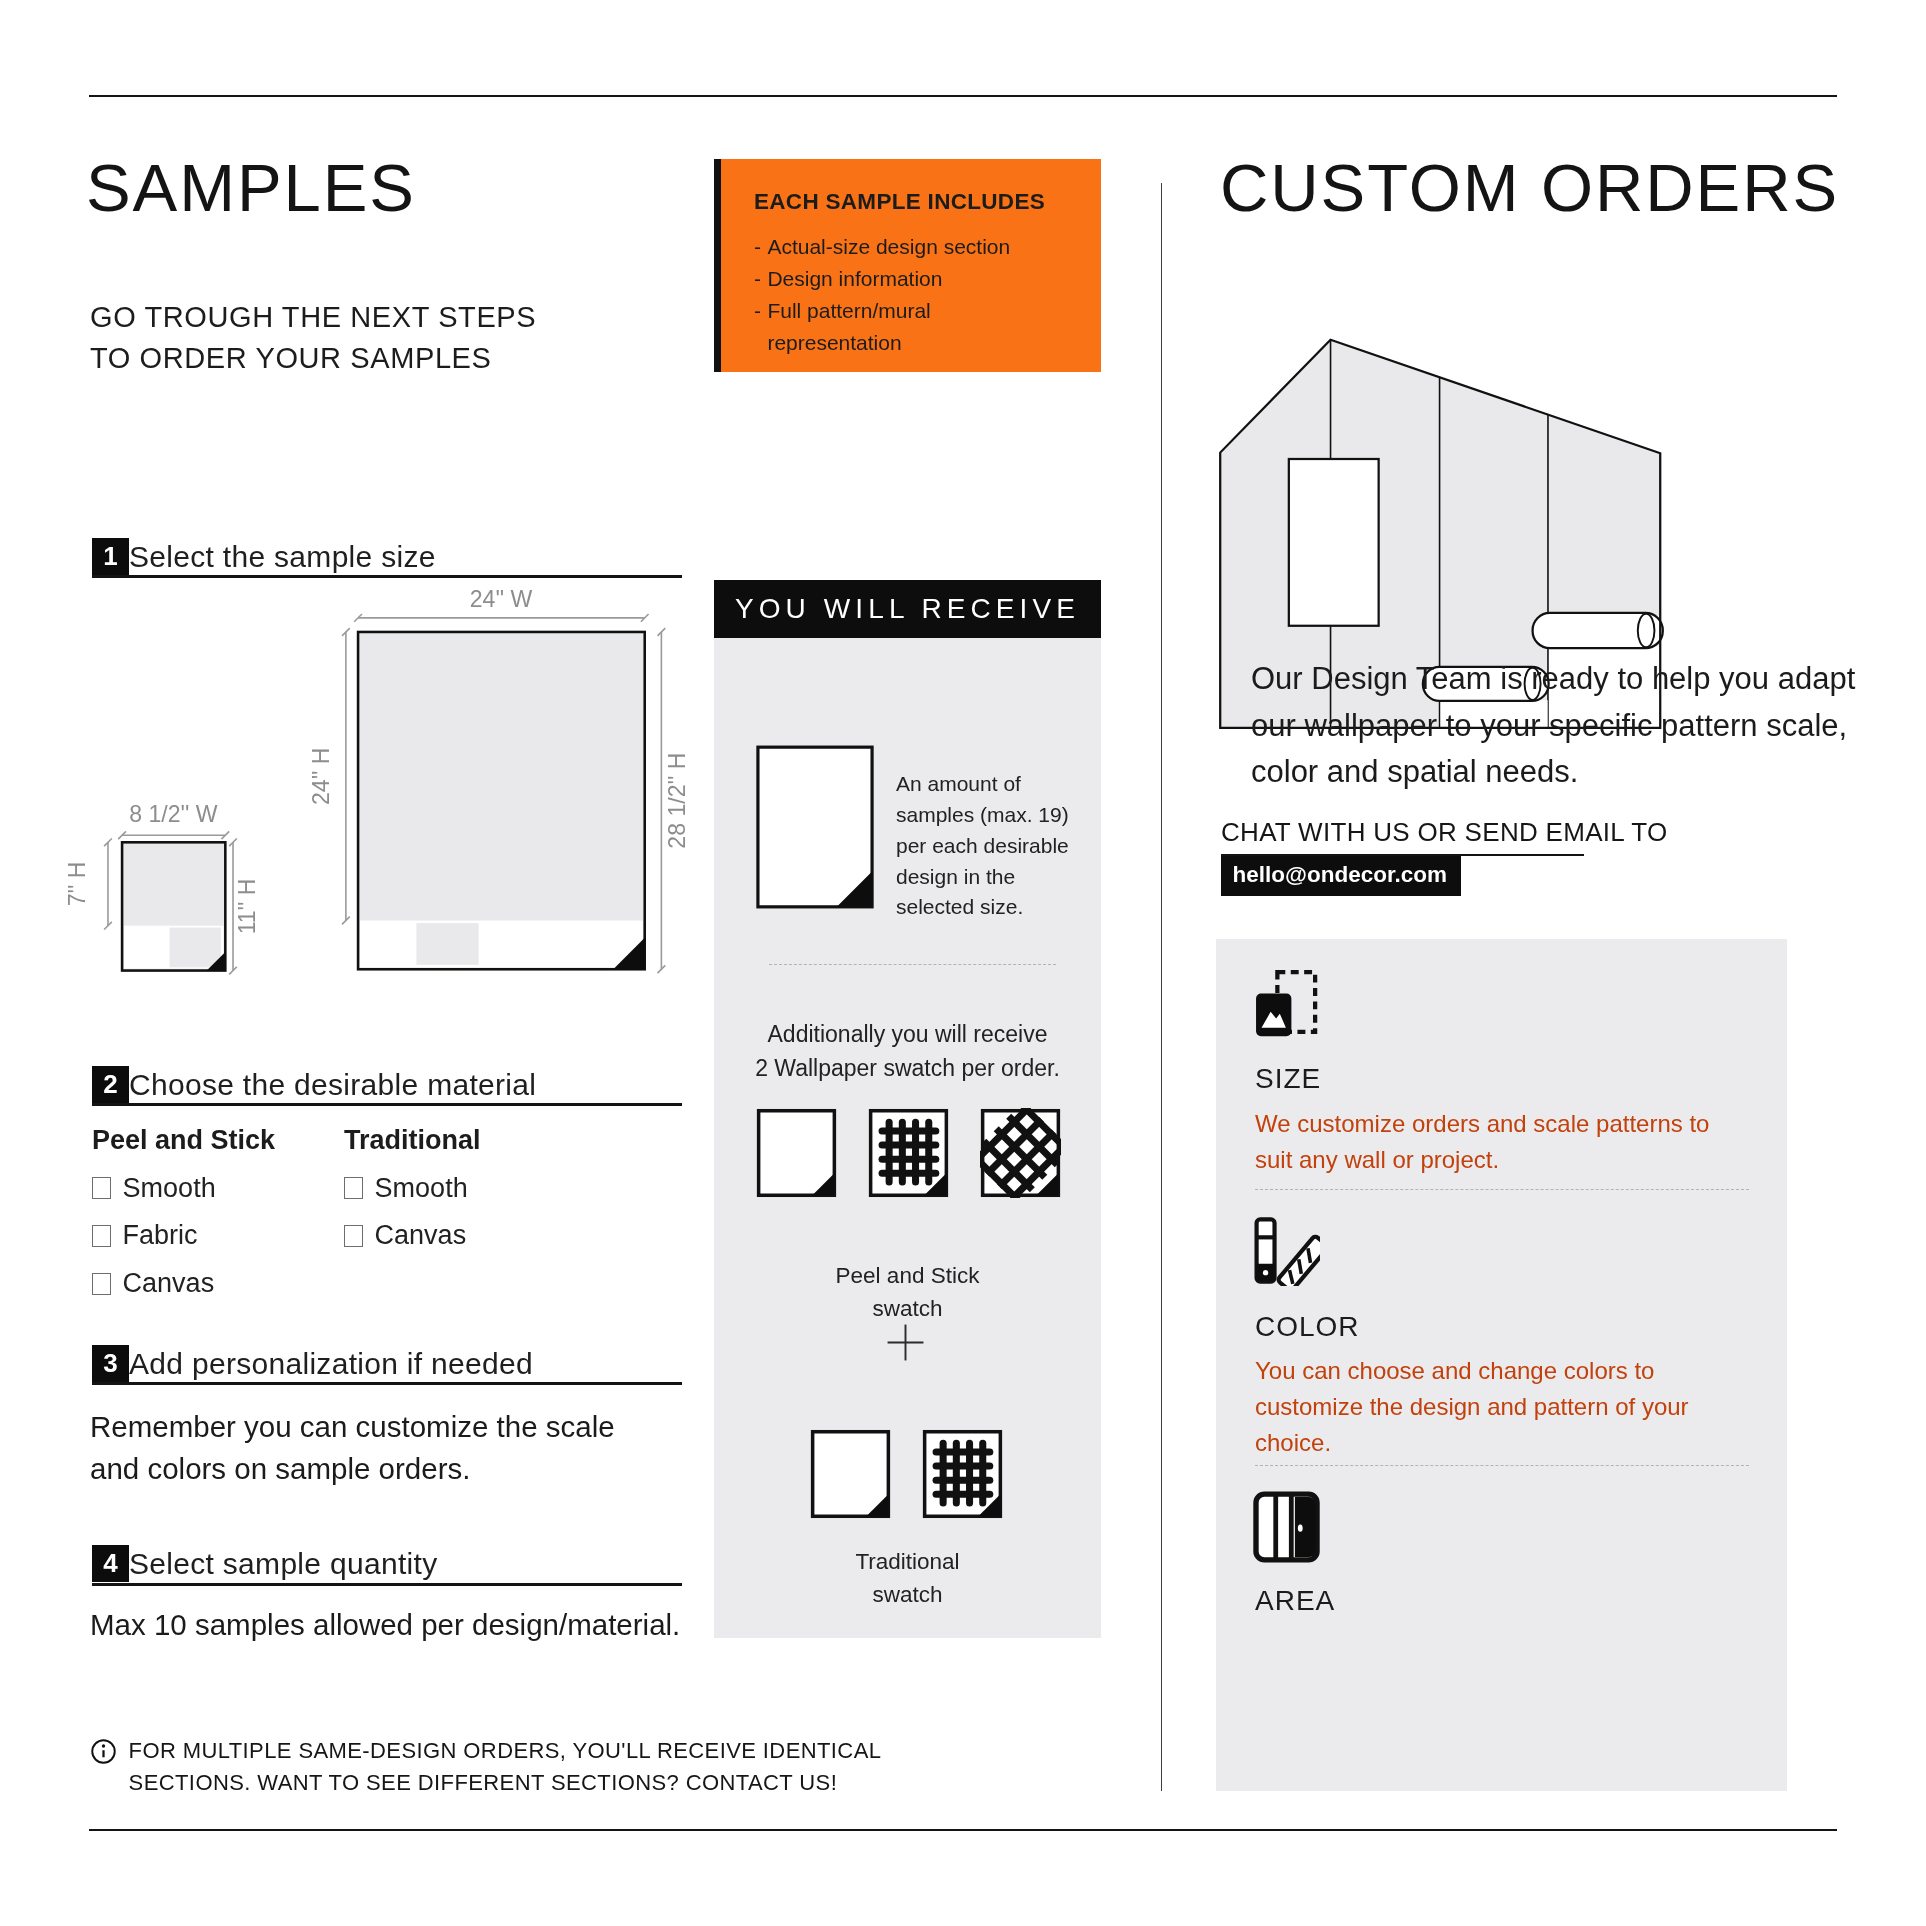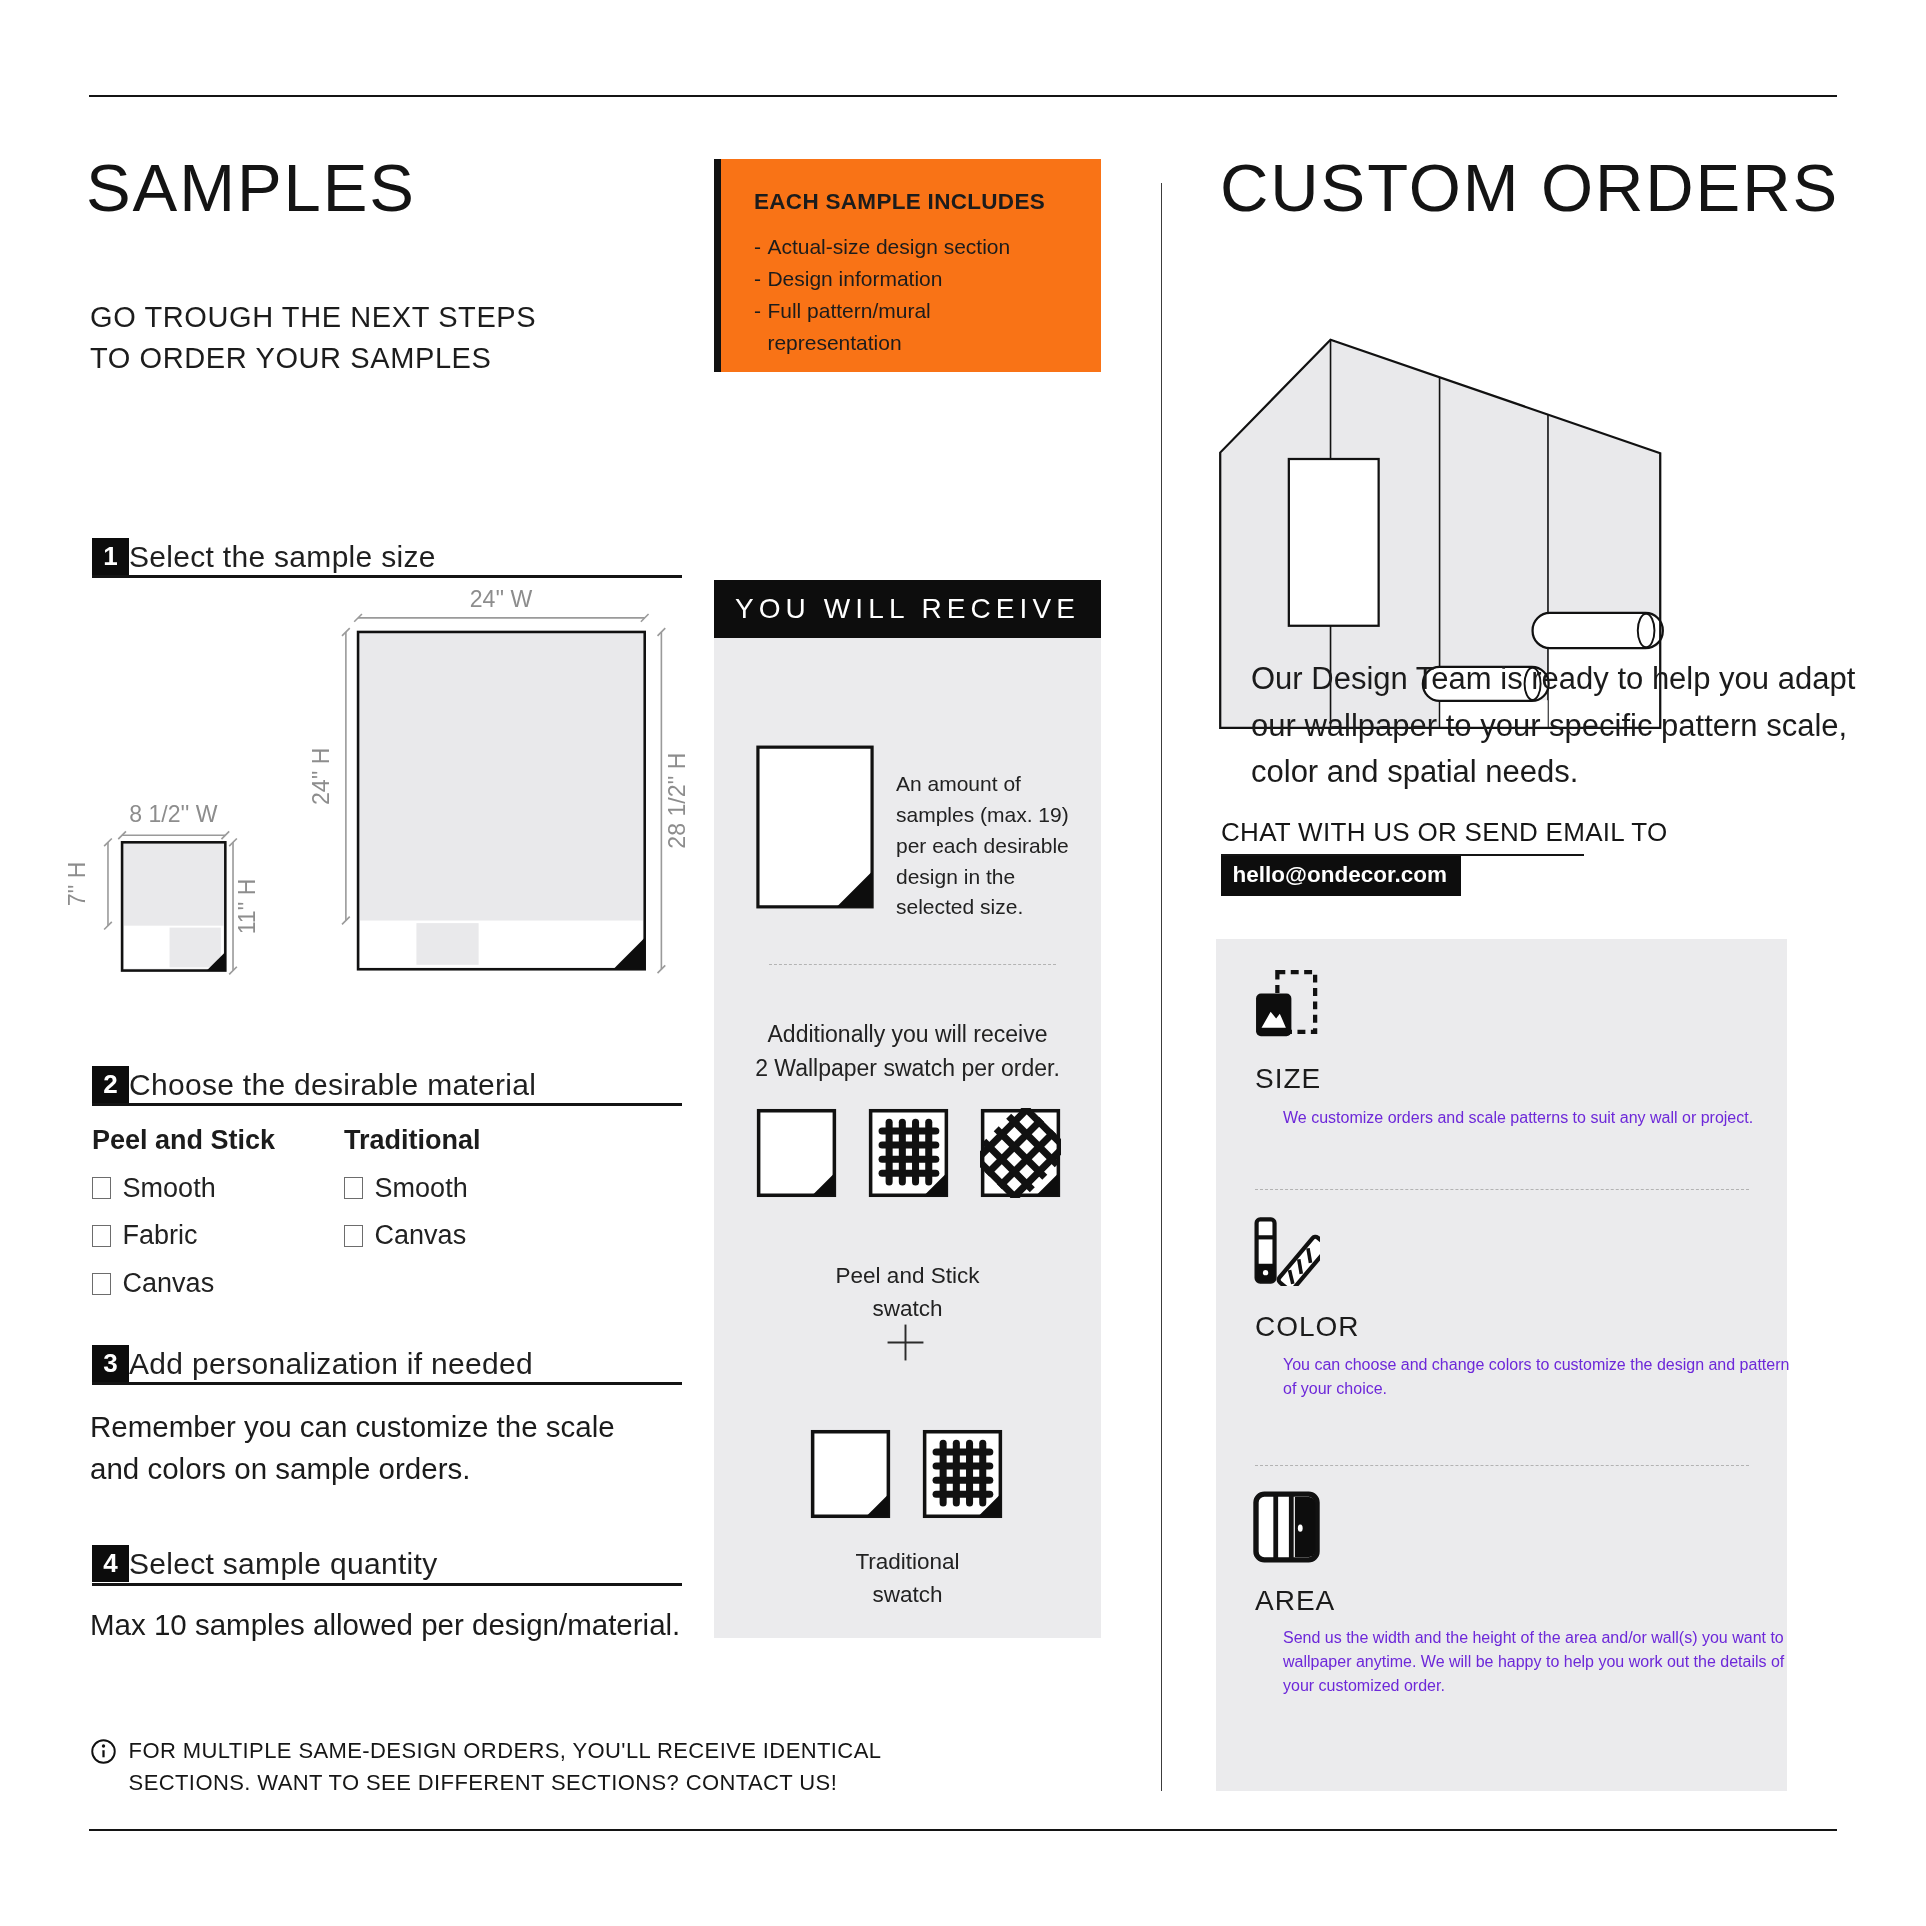--- a/index.html
+++ b/index.html
@@ -26,21 +26,21 @@
   .note-text { font-size:22px; line-height:1.45; letter-spacing:0.4px; margin-left:11.6px; width:758px; color:#161616; }
   .band { background:#0d0d0d; color:#fff; width:387px; height:58px; display:flex; align-items:center; justify-content:center;
           font-size:28px; letter-spacing:5.1px; white-space:nowrap;text-align:center; }
   .gray-panel { background:#ebebed; }
   .mid-para { font-size:21px; line-height:1.47; color:#222; }
   .center-txt { text-align:center; }
   .caption { font-size:22.5px; line-height:1.45; color:#222; text-align:center; width:387px; }
   .chat-label { font-size:26px; letter-spacing:0.3px; color:#161616; white-space:nowrap; }
   .email-badge { background:#0d0d0d; color:#fff; font-size:22.5px; padding:6.4px 14px 7.7px 11.6px; display:inline-block; }
   .feat-head { font-size:28px; letter-spacing:1px; color:#1b1b1b; }
-  .feat-text { font-size:16px; line-height:1.5; color:#6d28d9;margin-left:28px; }
+  .feat-text { font-size:24px; line-height:1.5; color:#c2410c; }
   .dashed-div { border-top:1.9px dashed #b3b3b3; height:0; }
   svg text { font-family:"Liberation Sans", sans-serif; }
 </style>
 </head>
 <body>
 
 <div class="abs" style="width:1926px;height:1926px;">
 
   <div class="abs rule" style="left:89px;top:95px;width:1748px;height:1.9px;"></div>
   <div class="abs rule" style="left:89px;top:1829px;width:1748px;height:1.9px;"></div>
@@ -324,16 +324,15 @@
   <div class="abs dashed-div" style="left:1255px;top:1465px;width:494px;"></div>
 
   <svg class="abs" width="67" height="72" viewBox="0 0 112 120" style="left:1253px;top:1491px;">
     <rect x="5" y="5" width="102" height="110" rx="14" fill="#ffffff" stroke="#111" stroke-width="9"></rect>
     <line x1="38" y1="6" x2="38" y2="114" stroke="#111" stroke-width="8"></line>
     <line x1="64" y1="6" x2="64" y2="114" stroke="#111" stroke-width="8"></line>
     <path d="M70,10 h24 a10,10 0 0 1 10,10 v80 a10,10 0 0 1 -10,10 h-24 Z" fill="#0d0d0d"></path>
     <ellipse cx="79" cy="62" rx="4" ry="6" fill="#ffffff"></ellipse>
   </svg>
   <div class="abs feat-head" style="left:1255px;top:1585px;">AREA</div>
-  <div class="abs feat-text" style="left:1255px;top:1626px;width:514px;">Send us the width and the height of the area and/or wall(s) you want to wallpaper anytime. We will be happy to help you work out the details of your customized order.</div>
 
 </div>
 
 
 </body></html>

